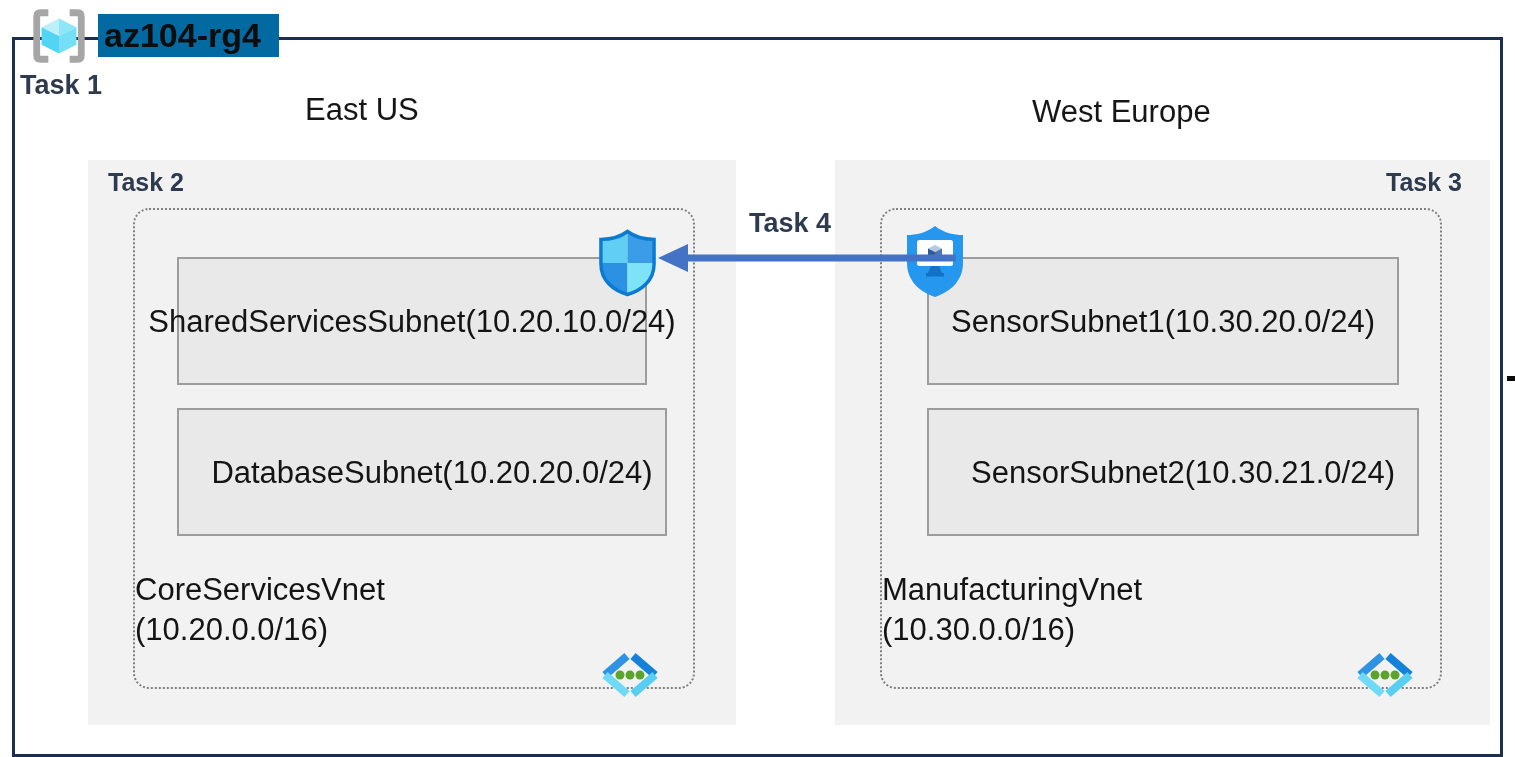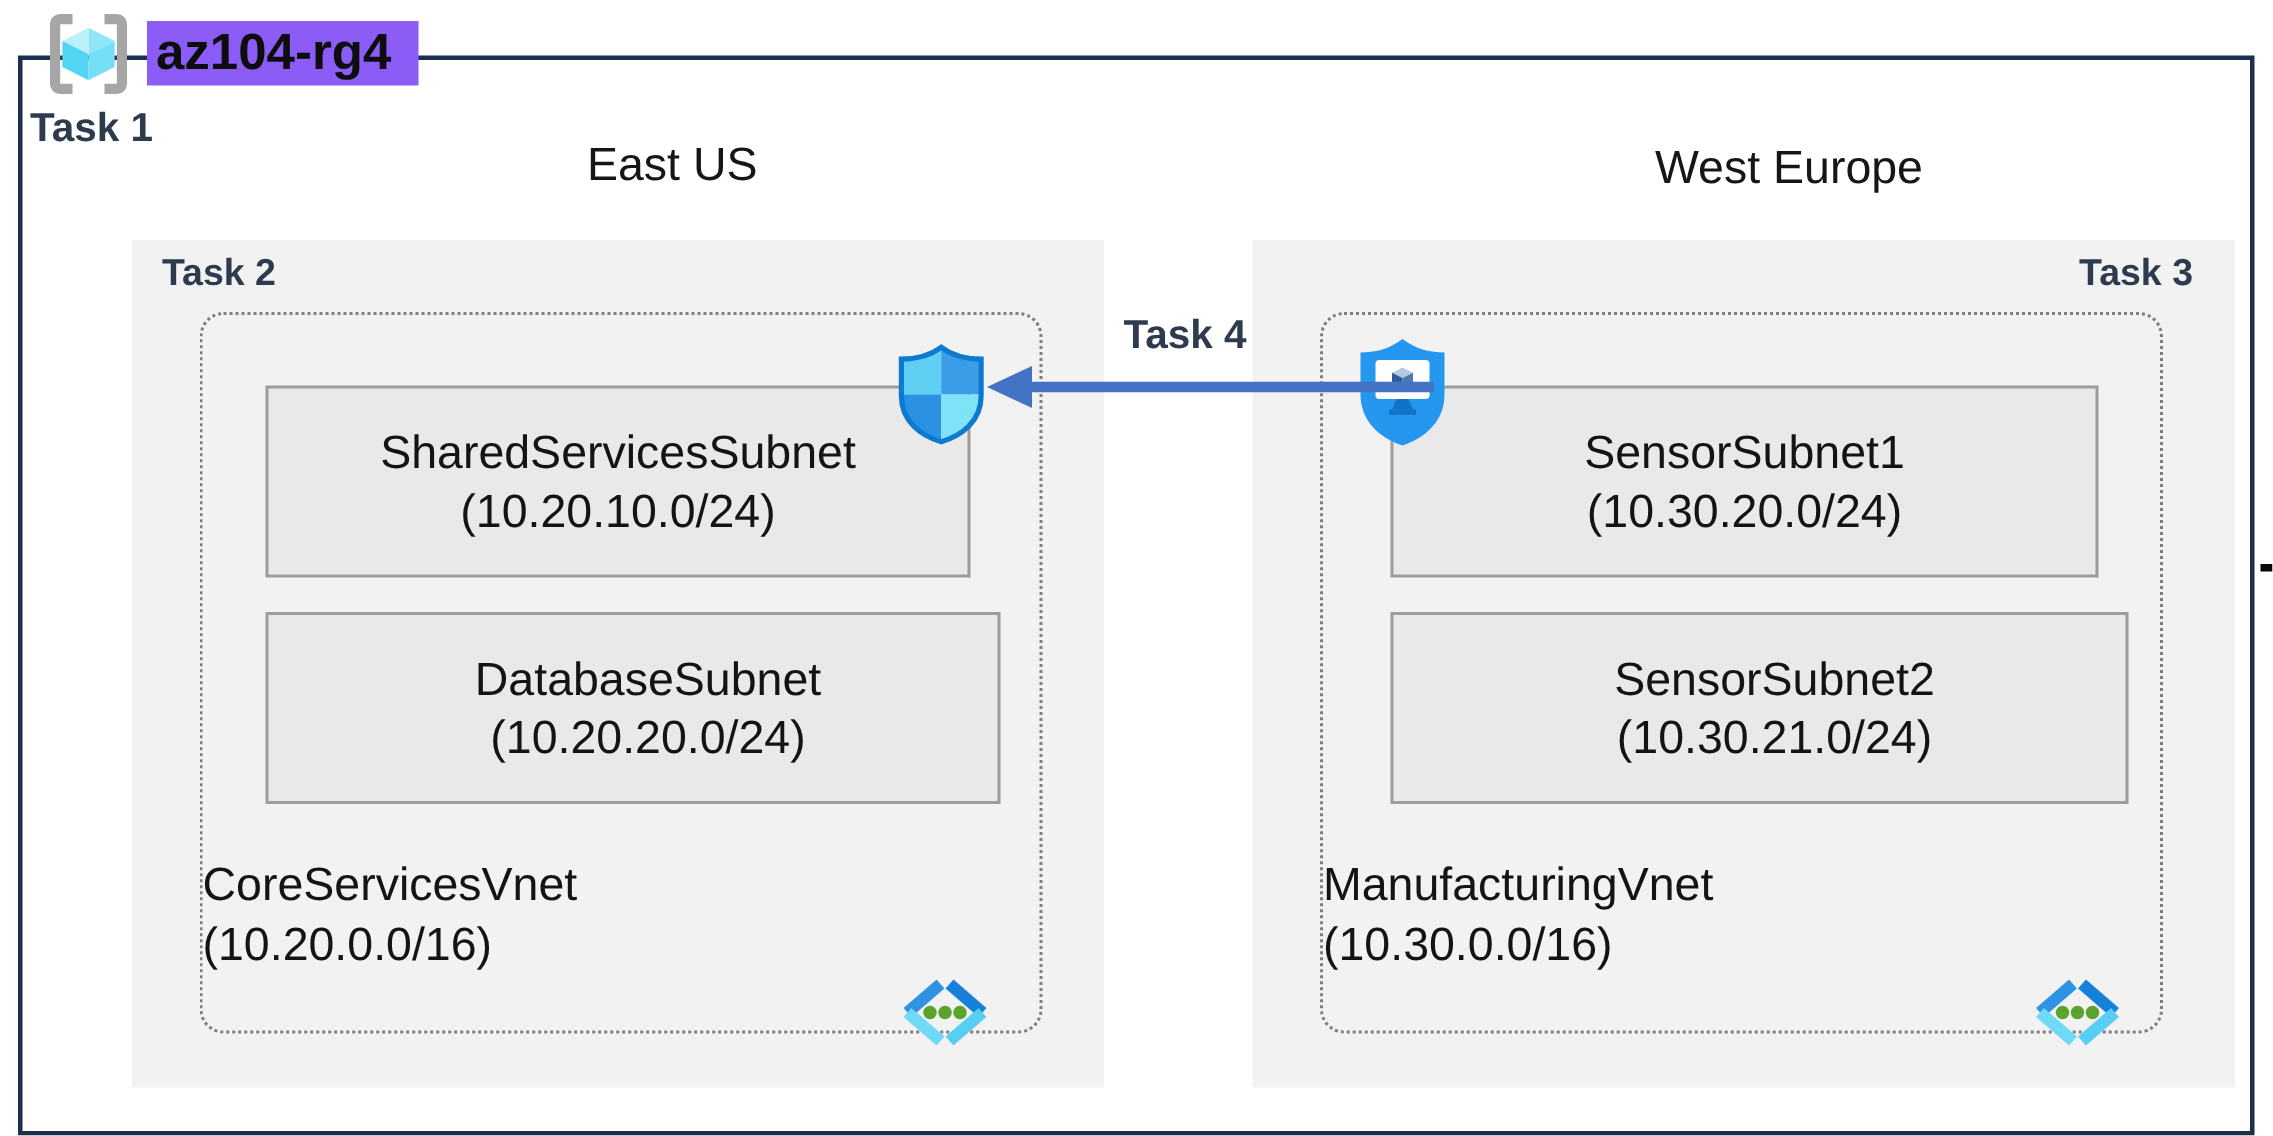--- a/index.html
+++ b/index.html
@@ -4,46 +4,46 @@
 <style>
   html,body{margin:0;padding:0;background:#fff;}
   body{width:1515px;height:757px;position:relative;overflow:hidden;
        font-family:"Liberation Sans",sans-serif;color:#1a1a1a;}
 
   
   .rg-frame{position:absolute;left:12px;top:37px;width:1485px;height:714px;
             border:3px solid #1d2f4e;z-index:1;}
 
   .rg-icon{position:absolute;left:28px;top:6px;z-index:3;}
-  .rg-title{position:absolute;left:98px;top:14px;z-index:2;background:#8b5cf6;
+  .rg-title{position:absolute;left:98px;top:14px;z-index:2;background:#0369a1;
             padding:2px 18px 2px 6px;font-size:34px;font-weight:bold;color:#0d0d0d;}
   .task1{position:absolute;left:20px;top:70px;z-index:2;
          font-size:27px;font-weight:bold;color:#2e3b4e;}
 
   .region-title{position:absolute;top:92px;font-size:31px;color:#161616;
-                text-align:right;z-index:2;}
+                text-align:left;z-index:2;}
   .region-title.east{left:305px;width:200px;}
   .region-title.west{left:1032px;width:250px;top:94px;}
 
   .region{position:absolute;top:160px;width:648px;height:565px;
           background:#f2f2f2;z-index:1;}
   .region.east{left:88px;}
   .region.west{left:835px;width:655px;}
 
   .task-label{position:absolute;top:8px;font-size:25px;font-weight:bold;
               color:#2e3b4e;z-index:4;}
   .task-label.tl{left:20px;}
   .task-label.tr{right:28px;margin-left:22px;}
 
   .vnet-box{position:absolute;left:45px;top:48px;width:558px;height:477px;
             border:2px dotted #7f7f7f;border-radius:16px;z-index:1;}
 
   .subnet{position:absolute;left:42px;width:466px;height:124px;
           background:#e9e9e9;border:2px solid #9d9d9d;
-          display:flex;flex-direction:column;align-items:center;justify-content:center;
+          display:flex;flex-direction:row;align-items:center;justify-content:center;
           text-align:center;font-size:31px;line-height:39px;color:#141414;z-index:2;}
   .region.west .subnet{left:45px;width:468px;}
   .subnet.s1{top:47px;}
   .subnet.s2{top:198px;padding-left:20px;}
 
   .vnet-label{position:absolute;left:0;right:0;top:360px;text-align:left;
               font-size:31px;line-height:40px;color:#141414;z-index:2;}
 
   .vnet-icon{position:absolute;z-index:3;}
   .region.east .vnet-icon{left:462px;top:440px;}

